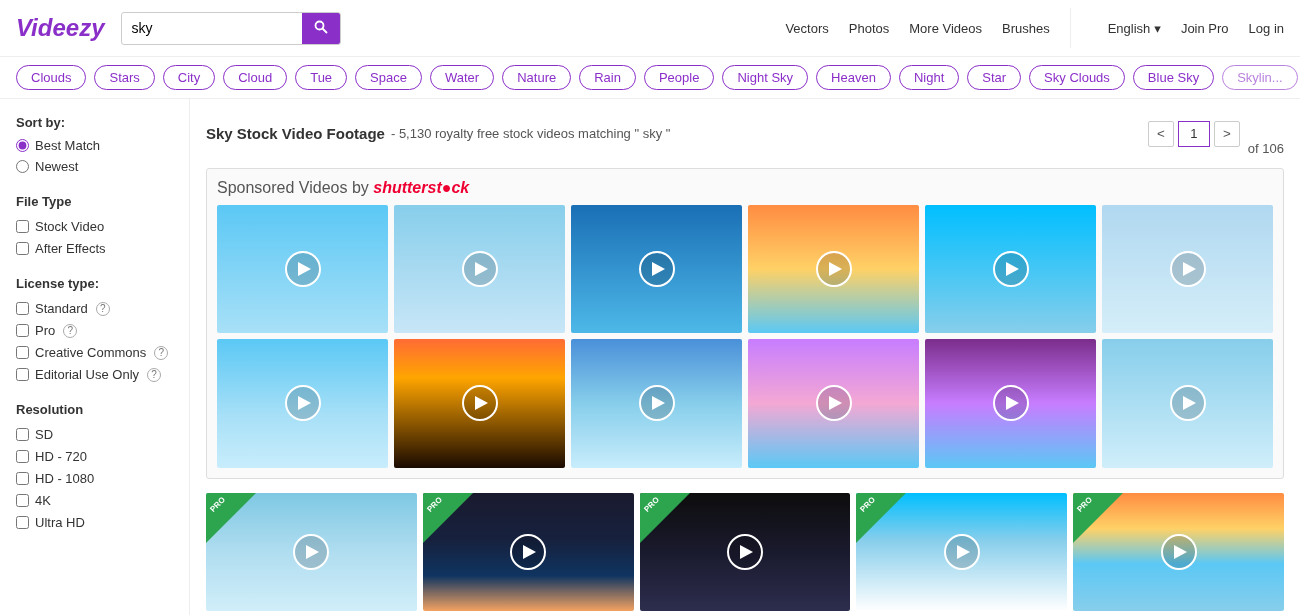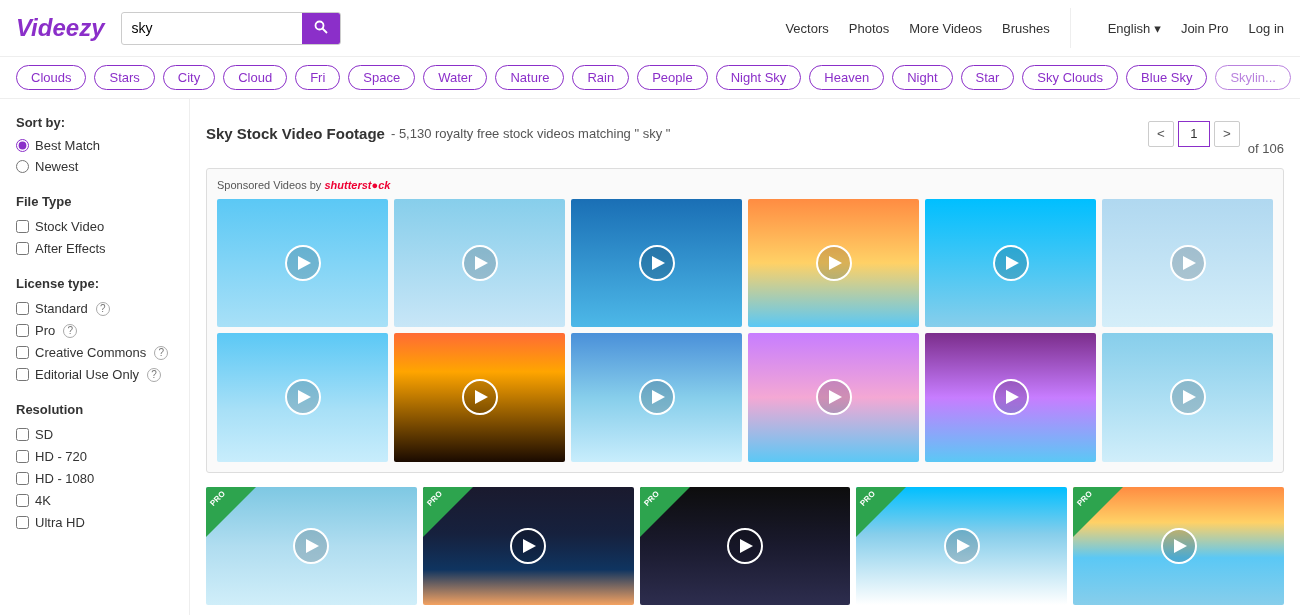--- a/index.html
+++ b/index.html
@@ -42,21 +42,21 @@
     .results-header { display: flex; align-items: center; margin-bottom: 12px; }
     .results-title { font-size: 15px; font-weight: bold; color: #333; }
     .results-count { font-size: 13px; color: #555; margin-left: 6px; }
     .pagination { margin-left: auto; display: flex; align-items: center; gap: 4px; font-size: 13px; }
     .page-btn { border: 1px solid #ccc; background: white; width: 26px; height: 26px; cursor: pointer; display: flex; align-items: center; justify-content: center; color: #555; border-radius: 2px; }
     .page-num { border: 1px solid #8b2fc9; background: white; width: 32px; height: 26px; display: flex; align-items: center; justify-content: center; color: #333; font-size: 13px; }
     .page-of { color: #555; margin-left: 4px; margin-top: 30px; }
 
     
     .sponsored-box { border: 1px solid #ddd; border-radius: 3px; padding: 10px; margin-bottom: 14px; background: #fafafa; }
-    .sponsored-label { font-size: 11px; color: #555; margin-bottom: 8px; }
+    .sponsored-label { font-size: 16px; color: #555; margin-bottom: 8px; }
     .video-grid { display: grid; grid-template-columns: repeat(6, 1fr); gap: 6px; }
     .video-thumb { position: relative; background: #87ceeb; border-radius: 2px; overflow: hidden; cursor: pointer; aspect-ratio: 4/3; }
     .play-btn { position: absolute; top: 50%; left: 50%; transform: translate(-50%, -50%); width: 36px; height: 36px; border: 2.5px solid white; border-radius: 50%; display: flex; align-items: center; justify-content: center; background: rgba(0,0,0,0.15); }
     .play-icon { width: 0; height: 0; border-style: solid; border-width: 7px 0 7px 13px; border-color: transparent transparent transparent white; margin-left: 3px; }
 
     
     .bottom-grid { display: grid; grid-template-columns: repeat(5, 1fr); gap: 6px; margin-top: 4px; }
     .video-card { position: relative; background: #87ceeb; border-radius: 2px; overflow: hidden; cursor: pointer; aspect-ratio: 16/9; }
 
     
@@ -95,21 +95,21 @@
     <span class="join-pro">Join Pro</span>
     <span class="login">Log in</span>
   </nav>
 </div>
 
 <div class="tags-row">
   <button class="tag">Clouds</button>
   <button class="tag">Stars</button>
   <button class="tag">City</button>
   <button class="tag">Cloud</button>
-  <button class="tag">Fri</button>
+  <button class="tag">Tue</button>
   <button class="tag">Space</button>
   <button class="tag">Water</button>
   <button class="tag">Nature</button>
   <button class="tag">Rain</button>
   <button class="tag">People</button>
   <button class="tag">Night Sky</button>
   <button class="tag">Heaven</button>
   <button class="tag">Night</button>
   <button class="tag">Star</button>
   <button class="tag">Sky Clouds</button>

